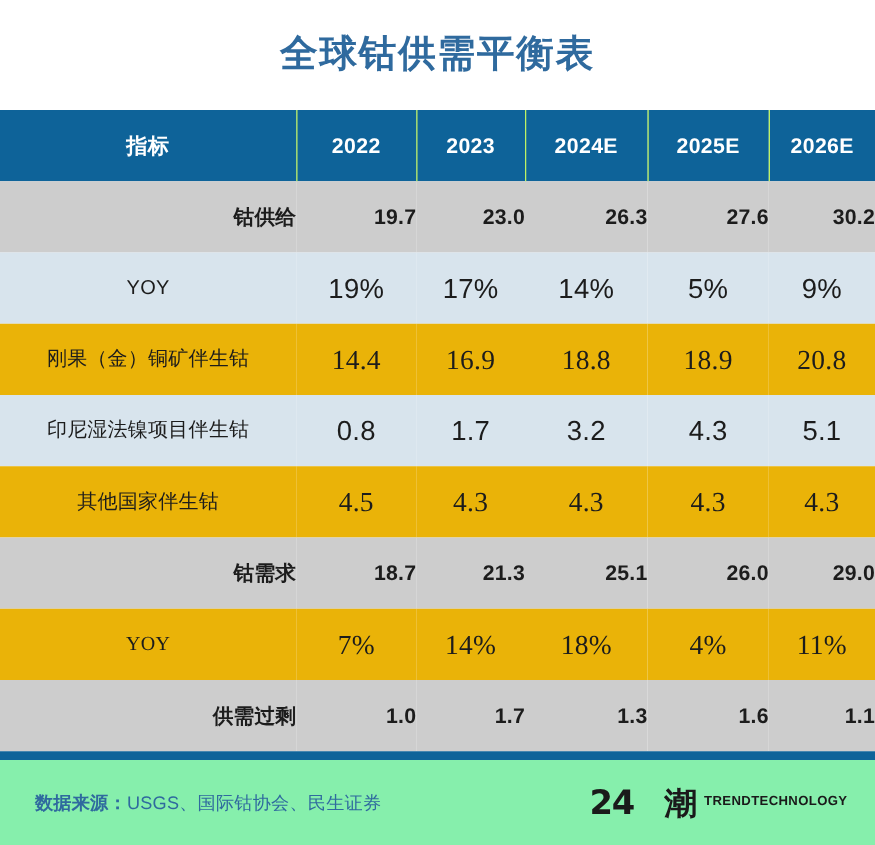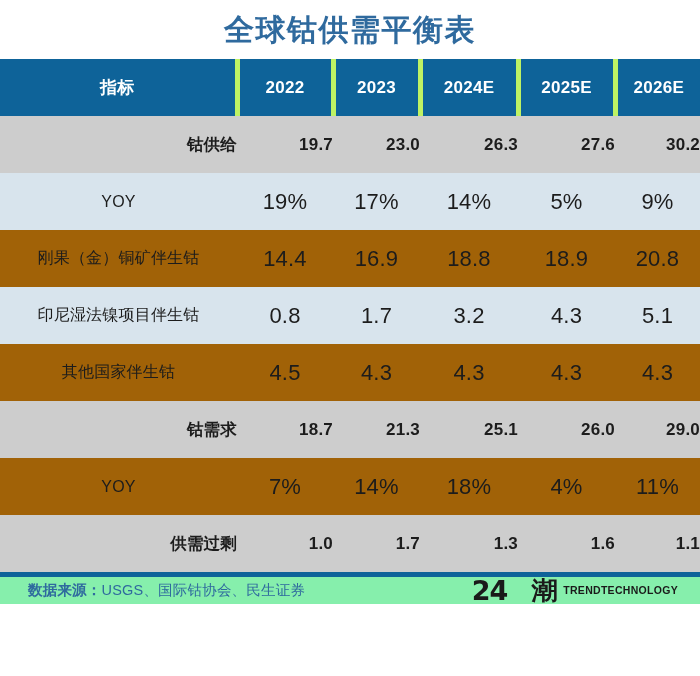--- a/index.html
+++ b/index.html
@@ -9,21 +9,21 @@
   body {
     width: 700px;
     height: 676px;
     background: #ffffff;
     font-family: "Liberation Sans", "DejaVu Sans", sans-serif;
     overflow: hidden;
     position: relative;
   }
   #page {
     width: 700px;
-    height: 604px;
+    height: 676px;
     position: relative;
     background: #fdfdfd;
     display: flex;
     flex-direction: column;
   }
 
   
   .title-area {
     height: 88px;
     display: flex;
@@ -55,38 +55,38 @@
   .thead-row th {
     color: #ffffff;
     font-size: 17px;
     font-weight: bold;
     text-align: center;
     padding: 12px;
     vertical-align: middle;
     letter-spacing: 0.3px;
   }
   .thead-row th.yr {
-    border-left: 5px solid #bef264;
+    border-left: 1px solid #bef264;
   }
 
   td {
     padding: 0;
     text-align: center;
     vertical-align: middle;
     font-size: 22px;
     color: #1c1c1c;
     letter-spacing: 0.2px;
   }
   td.label {
     font-size: 16px;
   }
 
   tr.gray   { background: #cdcdcd; }
   tr.lblue  { background: #d8e4ed; }
-  tr.white  { background: #a16207; }
+  tr.white  { background: #eab308; font-family: Liberation Serif, serif; }
 
   tr.bold td { font-weight: bold; font-size: 17px; text-align: right; }
   tr.bold td.label { font-size: 16.5px; }
 
   
   .bottom-rule {
     width: 700px;
     height: 7px;
     background: #0e6399;
   }

